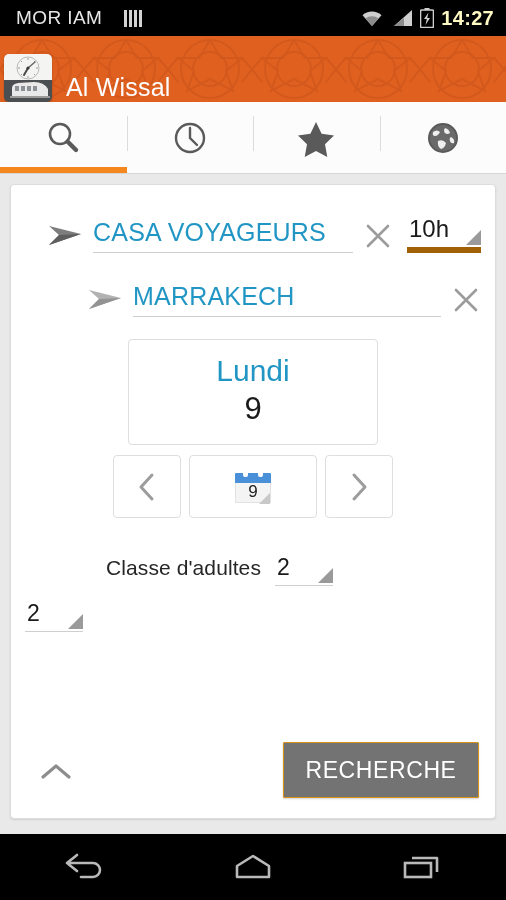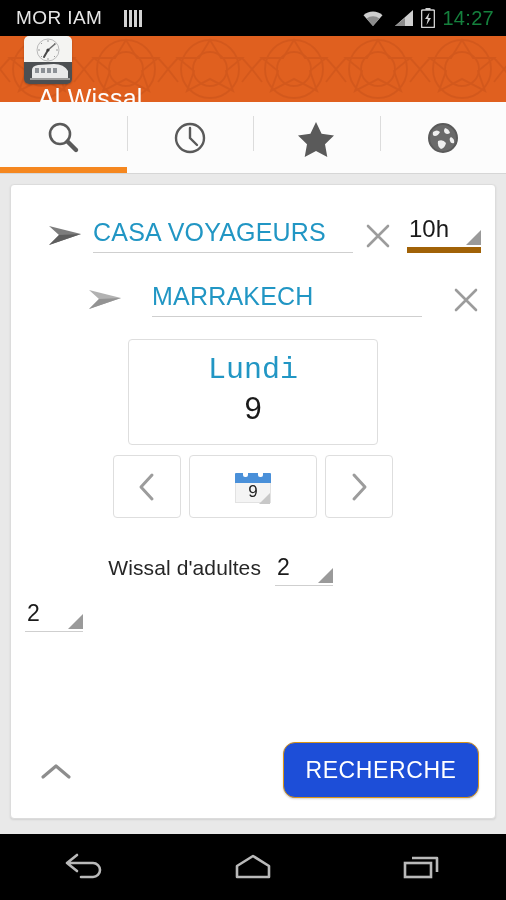--- a/index.html
+++ b/index.html
@@ -16,27 +16,27 @@
   .statusbar {
     height:36px; background:#000; color:#d8d8d8;
     display:flex; align-items:center; justify-content:space-between;
     padding:0 12px 0 16px;
   }
   .carrier { display:flex; align-items:center; gap:22px; }
   .carrier-name { font-size:19px; letter-spacing:.4px; color:#e6e6e6; }
   .sim-bars { display:flex; align-items:flex-end; gap:2px; height:17px; }
   .sim-bars i { display:block; width:3px; height:17px; background:#d3d3d3; }
   .status-right { display:flex; align-items:center; gap:7px; }
-  .clock-text { font-size:20px; color:#15803d; letter-spacing:.3px; }
+  .clock-text { font-size:20px; color:#fef9c3; letter-spacing:.3px;font-weight:bold; }
   .ic { display:block; }
 
   
   .appbar {
     position:relative; height:66px; background:#e0601f;
-    display:flex; align-items:flex-start; padding-left:24px; overflow:hidden;flex-direction:column;
+    display:flex; align-items:flex-end; padding-left:4px; overflow:hidden;
   }
   .appbar-pattern { position:absolute; inset:0; opacity:.5; }
   .logo {
     position:relative; width:48px; height:48px; border-radius:5px;
     overflow:hidden; flex:none; box-shadow:0 1px 2px rgba(0,0,0,.25);
   }
   .logo-top { position:absolute; left:0; right:0; top:0; height:26px; background:#f4f4f2; }
   .logo-bot { position:absolute; left:0; right:0; bottom:0; height:22px; background:#4c4f52; }
   .app-title {
     position:relative; margin-left:14px; color:#fdfdfd;
@@ -65,21 +65,21 @@
   .card {
     position:absolute; left:10px; right:10px; top:184px;
     background:#fff; border:1px solid #dcdcdc; border-radius:4px;
     box-shadow:0 1px 2px rgba(0,0,0,.10);
     padding:16px 14px 12px 14px; height:635px;
   }
 
   
   .station-row { display:flex; align-items:flex-end; height:52px; }
   .station-row.from { padding-left:22px; }
-  .station-row.to   { padding-left:62px; margin-top:12px;gap:19px; }
+  .station-row.to   { padding-left:62px; margin-top:12px; }
   .plane { flex:none; margin-right:10px; margin-bottom:4px; }
   .field {
     flex:1; display:flex; align-items:flex-end; justify-content:space-between;
     border-bottom:1px solid #cfcfcf; padding-bottom:6px; cursor:text;
   }
   .field-value {
     font-size:25px; color:#2196c4; letter-spacing:.2px; line-height:1.1;
     white-space:nowrap; overflow:hidden;
   }
   .clear-x { flex:none; margin-left:10px; margin-bottom:2px; cursor:pointer; }
@@ -93,21 +93,21 @@
     border-style:solid; border-width:0 0 15px 15px;
     border-color:transparent transparent #9a9a9a transparent;
   }
 
   
   .date-block { margin-top:22px; display:flex; flex-direction:column; align-items:center; }
   .date-card {
     width:250px; border:1px solid #dedede; border-radius:4px; background:#fff;
     padding:12px 0 16px 0; text-align:center; cursor:pointer;
   }
-  .date-day  { font-size:30px; color:#2196c4; line-height:1.25;font-family:Liberation Mono, monospace; }
+  .date-day  { font-size:30px; color:#2196c4; line-height:1.25; }
   .date-num  { font-size:31px; color:#1a1a1a; line-height:1.25; }
   .date-mon  { font-size:21px; color:#333; line-height:1.3; }
 
   .date-nav { display:flex; gap:8px; margin-top:10px; }
   .nav-btn {
     width:68px; height:63px; border:1px solid #dedede; border-radius:4px;
     background:#fff; display:flex; align-items:center; justify-content:center;
     cursor:pointer;
   }
   .nav-btn.mid { width:128px; }
@@ -141,21 +141,21 @@
   .pax-value { font-size:23px; color:#1a1a1a; padding-left:2px; }
 
   
   .card-footer { position:absolute; left:14px; right:14px; bottom:14px; height:76px; }
   .collapse-btn {
     position:absolute; left:8px; bottom:14px; width:46px; height:36px;
     display:flex; align-items:center; justify-content:center; cursor:pointer;
   }
   .search-btn {
     position:absolute; right:2px; bottom:6px; width:196px; height:56px;
-    background:#1d4ed8; border:1px solid #d89418; border-radius:12px;
+    background:#737373; border:1px solid #d89418; border-radius:1px;
     color:#fff; font-size:23px; letter-spacing:.6px;
     display:flex; align-items:center; justify-content:center; cursor:pointer;
     box-shadow:0 1px 2px rgba(0,0,0,.18);
   }
 
   
   .navbar {
     position:absolute; left:0; right:0; bottom:0; height:66px; background:#000;
     display:flex; align-items:center; justify-content:space-around;
   }
@@ -332,21 +332,21 @@
           <svg width="26" height="32" viewBox="0 0 26 32">
             <path d="M8 4 L19 16 L8 28" fill="none" stroke="#9c9c9c" stroke-width="3" stroke-linecap="round" stroke-linejoin="round"></path>
           </svg>
         </div>
       </div>
     </div>
 
     <div class="pax">
 
       <div class="pax-row">
-        <span class="pax-label">Wissal d'adultes</span>
+        <span class="pax-label">Classe d'adultes</span>
         <div class="pax-spin">
           <span class="pax-value">2</span>
           <span class="spin-tri"></span>
         </div>
       </div>
 
 
       <div class="pax-row">
         <div class="pax-spin">
           <span class="pax-value">2</span>

